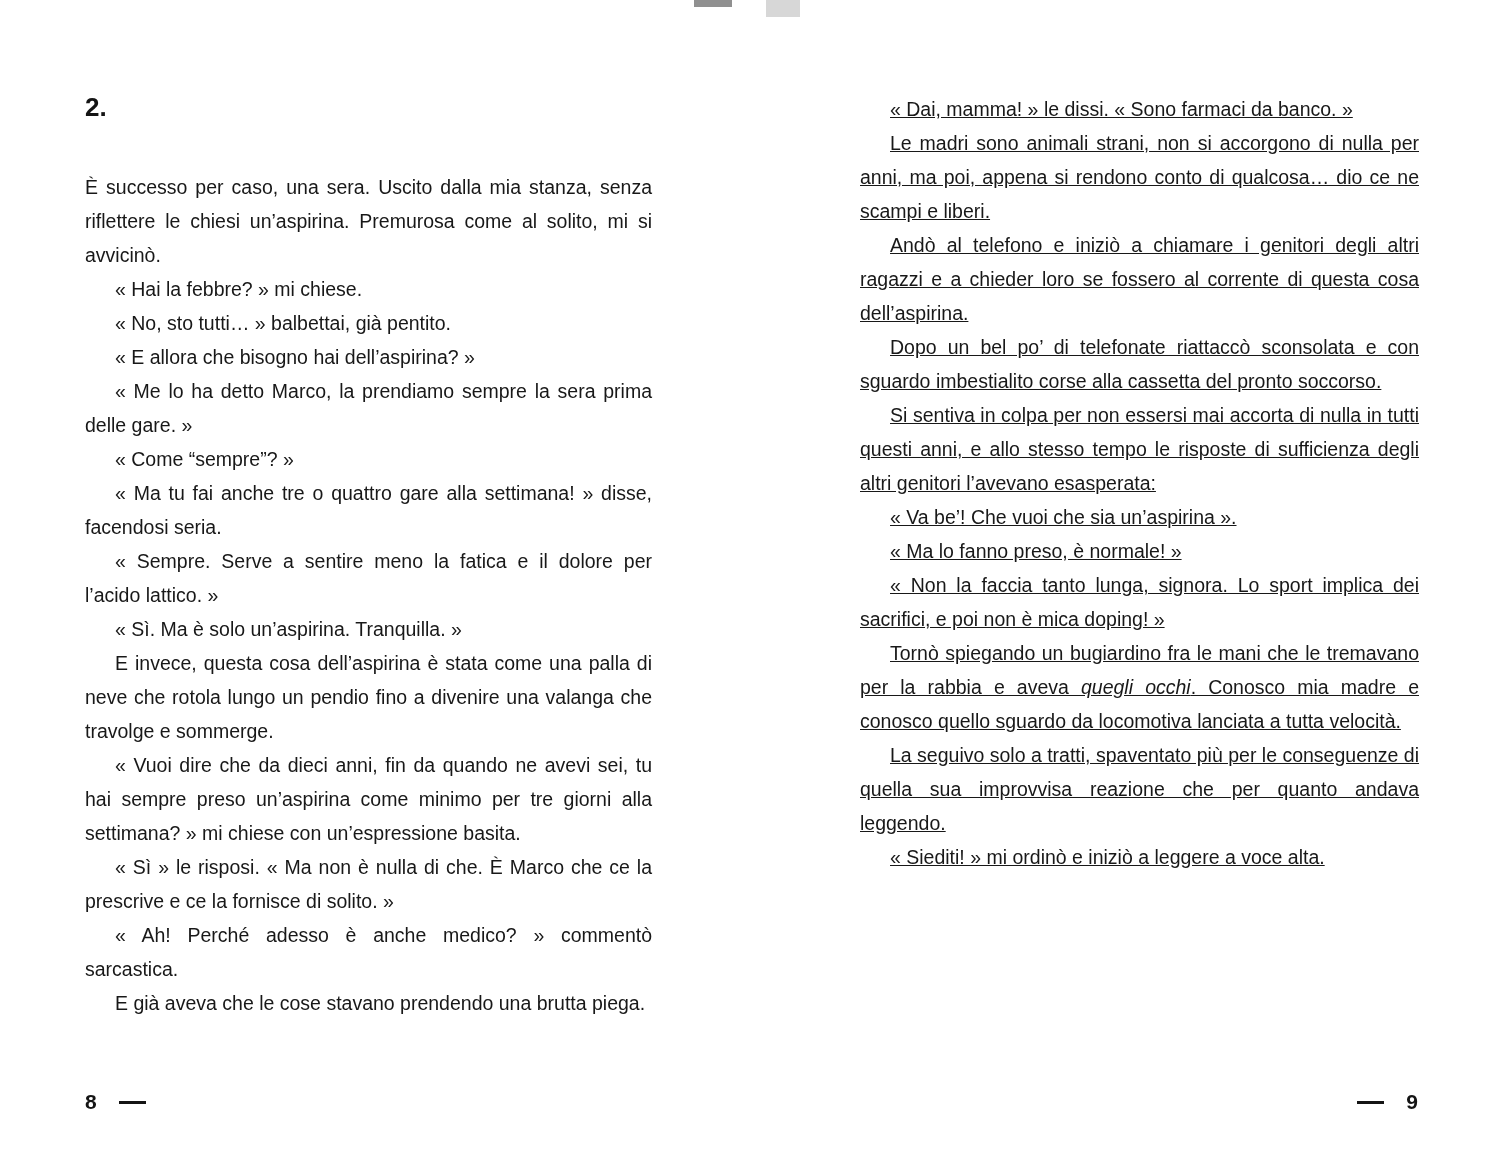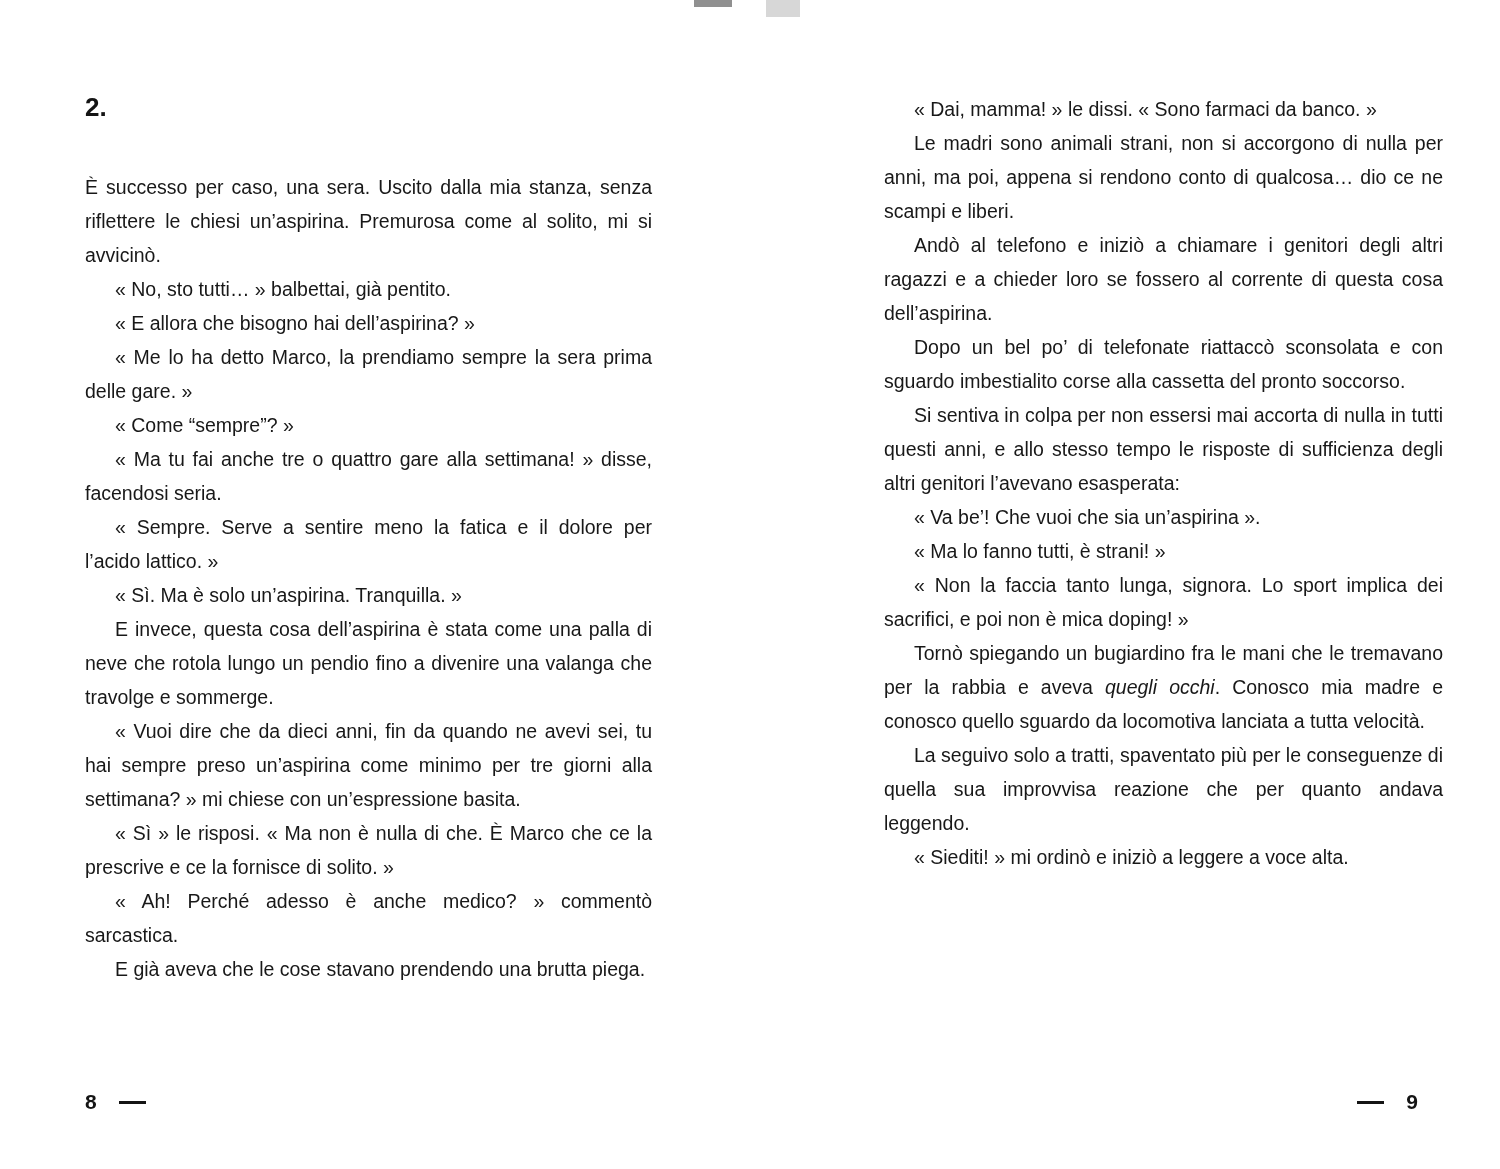--- a/index.html
+++ b/index.html
@@ -14,21 +14,21 @@
   }
   .book { position: absolute; inset: 0; }
 
   
   .top-mark { position: absolute; top: 0; }
   .mark-1 { left: 694px; width: 38px; height: 7px;  background: #909090; }
   .mark-2 { left: 766px; width: 34px; height: 17px; background: #d7d7d7; }
 
   .page { position: absolute; top: 92px; }
   .page-left  { left: 85px;  width: 567px; }
-  .page-right { left: 884px; width: 559px; }
+  .page-right { left: 860px; width: 559px; text-decoration: underline; }
 
   .chapter {
     font-size: 26px;
     font-weight: bold;
     margin: 0 0 48px 0;
     line-height: 30px;
     color: #141414;
   }
 
   .para {
@@ -65,20 +65,21 @@
 
 <div class="book">
 
   <div class="top-mark mark-1"></div>
   <div class="top-mark mark-2"></div>
 
   <section class="page page-left">
     <h1 class="chapter">2.</h1>
     <div class="body">
         <p class="para"><span>È successo per caso, una sera. Uscito dalla mia stanza, senza riflettere le chiesi un’aspirina. Premurosa come al solito, mi si avvicinò.</span></p>
+        <p class="para indent"><span>« Hai la febbre? » mi chiese.</span></p>
         <p class="para indent"><span>« No, sto tutti… » balbettai, già pentito.</span></p>
         <p class="para indent"><span>« E allora che bisogno hai dell’aspirina? »</span></p>
         <p class="para indent"><span>« Me lo ha detto Marco, la prendiamo sempre la sera prima delle gare. »</span></p>
         <p class="para indent"><span>« Come “sempre”? »</span></p>
         <p class="para indent"><span>« Ma tu fai anche tre o quattro gare alla settimana! » disse, facendosi seria.</span></p>
         <p class="para indent"><span>« Sempre. Serve a sentire meno la fatica e il dolore per l’acido lattico. »</span></p>
         <p class="para indent"><span>« Sì. Ma è solo un’aspirina. Tranquilla. »</span></p>
         <p class="para indent"><span>E invece, questa cosa dell’aspirina è stata come una palla di neve che rotola lungo un pendio fino a divenire una valanga che travolge e sommerge.</span></p>
         <p class="para indent"><span>« Vuoi dire che da dieci anni, fin da quando ne avevi sei, tu hai sempre preso un’aspirina come minimo per tre giorni alla settimana? » mi chiese con un’espressione basita.</span></p>
         <p class="para indent"><span>« Sì » le risposi. « Ma non è nulla di che. È Marco che ce la prescrive e ce la fornisce di solito. »</span></p>
@@ -88,21 +89,21 @@
   </section>
 
   <section class="page page-right">
     <div class="body">
         <p class="para indent"><span>« Dai, mamma! » le dissi. « Sono farmaci da banco. »</span></p>
         <p class="para indent"><span>Le madri sono animali strani, non si accorgono di nulla per anni, ma poi, appena si rendono conto di qualcosa… dio ce ne scampi e liberi.</span></p>
         <p class="para indent"><span>Andò al telefono e iniziò a chiamare i genitori degli altri ragazzi e a chieder loro se fossero al corrente di questa cosa dell’aspirina.</span></p>
         <p class="para indent"><span>Dopo un bel po’ di telefonate riattaccò sconsolata e con sguardo imbestialito corse alla cassetta del pronto soccorso.</span></p>
         <p class="para indent"><span>Si sentiva in colpa per non essersi mai accorta di nulla in tutti questi anni, e allo stesso tempo le risposte di sufficienza degli altri genitori l’avevano esasperata:</span></p>
         <p class="para indent"><span>« Va be’! Che vuoi che sia un’aspirina ».</span></p>
-        <p class="para indent"><span>« Ma lo fanno tutti, è strani! »</span></p>
+        <p class="para indent"><span>« Ma lo fanno preso, è normale! »</span></p>
         <p class="para indent"><span>« Non la faccia tanto lunga, signora. Lo sport implica dei sacrifici, e poi non è mica doping! »</span></p>
         <p class="para indent"><span>Tornò spiegando un bugiardino fra le mani che le tremavano per la rabbia e aveva </span><em>quegli occhi</em><span>. Conosco mia madre e conosco quello sguardo da locomotiva lanciata a tutta velocità.</span></p>
         <p class="para indent"><span>La seguivo solo a tratti, spaventato più per le conseguenze di quella sua improvvisa reazione che per quanto andava leggendo.</span></p>
         <p class="para indent"><span>« Siediti! » mi ordinò e iniziò a leggere a voce alta.</span></p>
       </div>
   </section>
 
   <footer class="folio folio-left">
     <span class="folio-num">8</span>
     <span class="folio-dash"></span>

